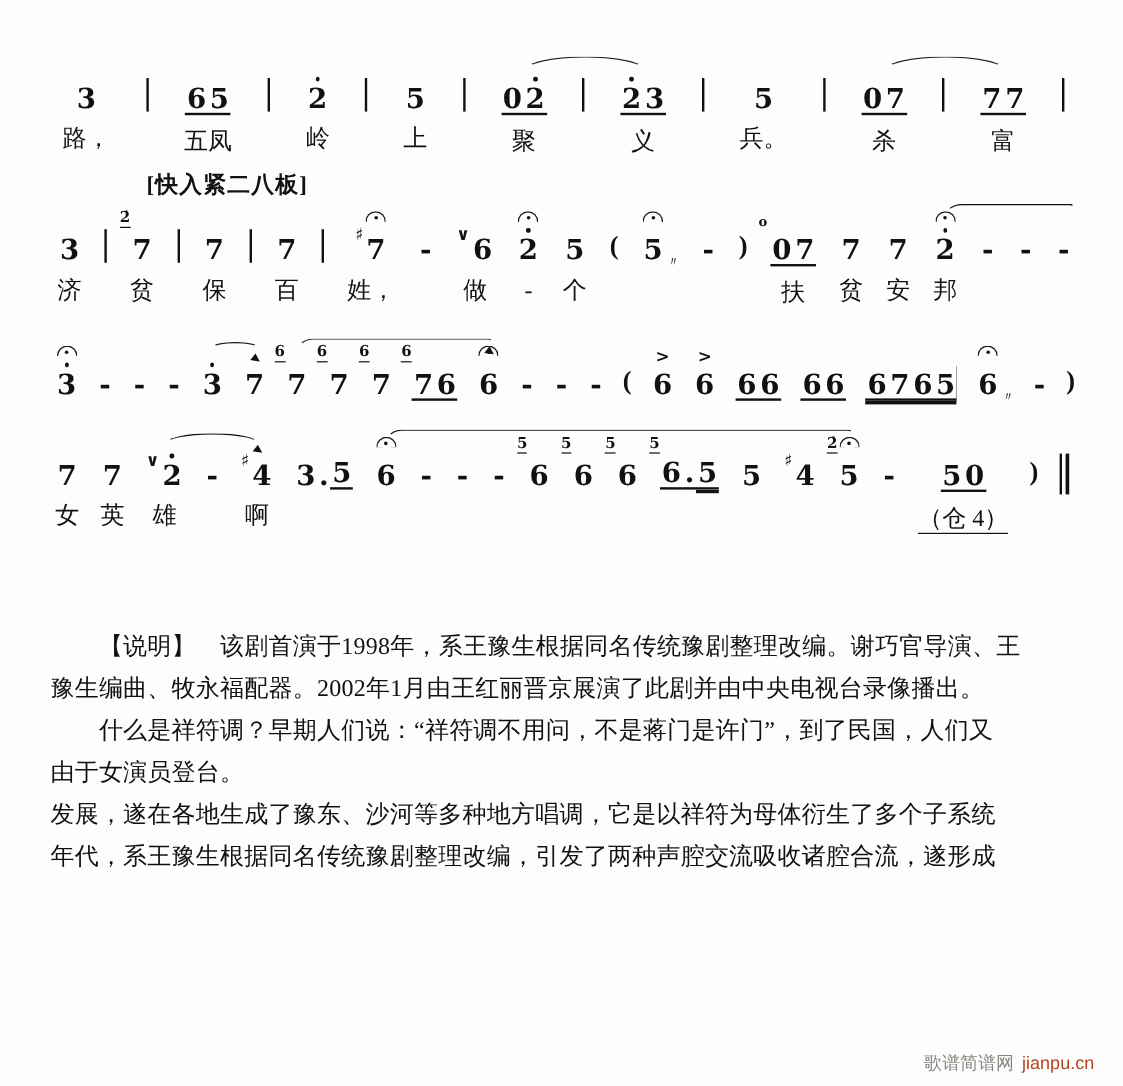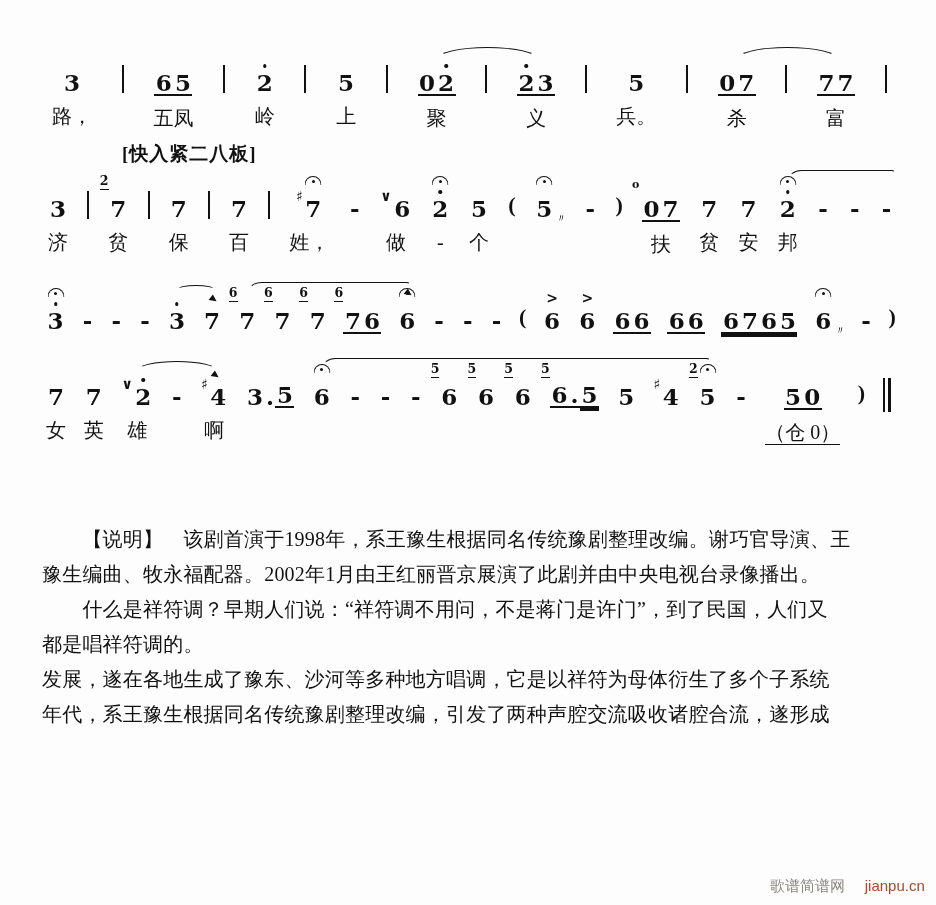--- a/index.html
+++ b/index.html
@@ -49,21 +49,21 @@
   .marker{position:absolute;left:122px;top:141px;font-size:19px;font-weight:700;
       letter-spacing:1px;}
   
   .expl{position:absolute;left:42px;top:502px;width:860px;font-size:20px;line-height:35px;
         letter-spacing:0.2px;margin-top:20px;}
   .expl div{white-space:nowrap;}
   
   .credit{position:absolute;left:480px;top:871px;font-size:21px;color:#3d3d3d;
         font-family:"Liberation Sans","DejaVu Sans",sans-serif;letter-spacing:0.5px;white-space:nowrap;margin-top:36px;}
   .wm{position:absolute;left:770px;top:877px;font-size:15px;color:#8a8680;white-space:nowrap;}
-  .wm-url{color:#b5441f;font-family:"Liberation Sans","DejaVu Sans",sans-serif;margin-left:16px;}
+  .wm-url{color:#b5441f;font-family:"Liberation Sans","DejaVu Sans",sans-serif;margin-left:3px;}
 </style>
 </head>
 <body>
 
 <div class="page">
   <div id="mlines">
       <div class="mline" style="top: 40px; left: 52px; width: 835px;">
         <div class="cell">
           <div class="nwrap">
             <span class="nt">3</span>
@@ -558,21 +558,21 @@
           <div class="nwrap">
             <span class="nt dash">-</span>
           </div>
           <div class="lyr"></div>
         </div>
         <div class="cell">
           <div class="nwrap u1">
             <span class="nt">5</span>
             <span class="nt">0</span>
           </div>
-          <div class="lyr lyu">（仓 0）</div>
+          <div class="lyr lyu">（仓 4）</div>
         </div>
         <div class="cell">
           <span class="ptx">)</span>
         </div>
         <div class="cell">
           <div class="fb">
             <i></i>
             <i></i>
           </div>
         </div>
@@ -580,21 +580,21 @@
           <span class="ah"></span>
         </div>
         <div class="slur s-flat" style="left: 275.5px; width: 386px;"></div>
       </div>
     </div>
   <div class="marker">[快入紧二八板]</div>
   <div class="expl" id="expl">
       <div>　　【说明】　该剧首演于1998年，系王豫生根据同名传统豫剧整理改编。谢巧官导演、王</div>
       <div>豫生编曲、牧永福配器。2002年1月由王红丽晋京展演了此剧并由中央电视台录像播出。</div>
       <div>　　什么是祥符调？早期人们说：“祥符调不用问，不是蒋门是许门”，到了民国，人们又</div>
-      <div>都是唱祥符调的。</div>
+      <div>由于女演员登台。</div>
       <div>发展，遂在各地生成了豫东、沙河等多种地方唱调，它是以祥符为母体衍生了多个子系统</div>
       <div>年代，系王豫生根据同名传统豫剧整理改编，引发了两种声腔交流吸收诸腔合流，遂形成</div>
     </div>
   <div class="credit">本乐谱收录自曲谱歌谱大全博客，由书</div>
   <div class="wm">
     <span>歌谱简谱网</span>
     <span class="wm-url">jianpu.cn</span>
   </div>
 </div>
 

